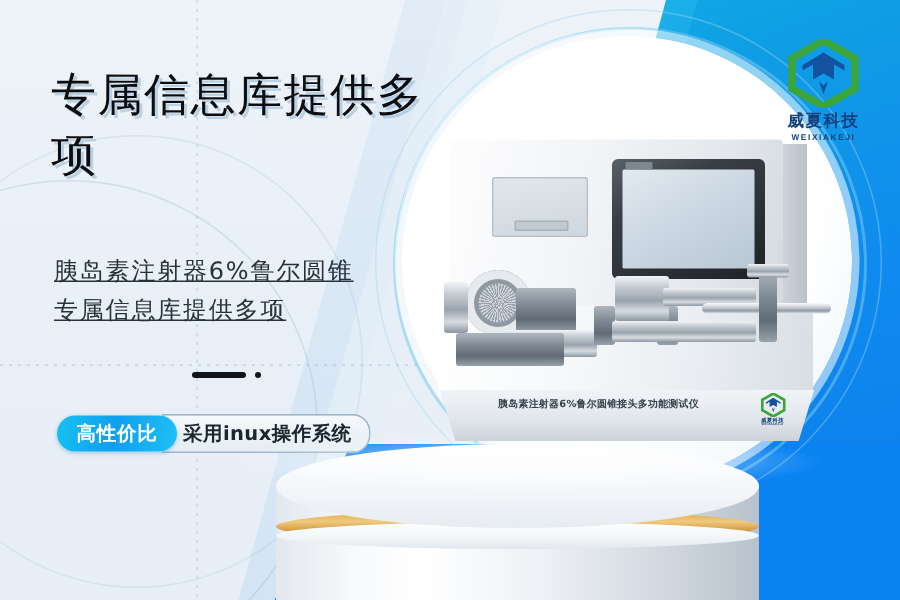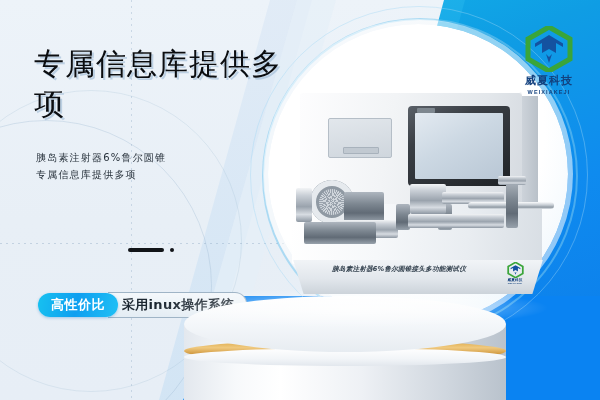--- a/index.html
+++ b/index.html
@@ -78,31 +78,31 @@
   .headline{
     position:absolute;left:34px;top:44px;width:270px;
     font-family:"DejaVu Sans","Liberation Sans",sans-serif;
     font-weight:400;font-size:30px;line-height:1.32;color:#0b0d10;
     letter-spacing:1px;
     text-shadow:2px 2px 0 rgba(150,180,210,.55);
   }
   .headline .l2{display:block;}
 
   .subhead{
-    position:absolute;left:36px;top:150px;width:250px;
-    font-family:"DejaVu Sans","Liberation Sans",sans-serif;
-    font-size:10px;line-height:1.65;color:#28323c;letter-spacing:1.2px;
+    position:absolute;left:36px;top:168px;width:250px;
+    font-family:"DejaVu Sans","Liberation Sans",sans-serif;
+    font-size:16px;line-height:1.65;color:#28323c;letter-spacing:1.2px;text-decoration:underline;
   }
 
   .divider-wrap{position:absolute;left:128px;top:248px;display:flex;align-items:center;gap:6px;}
   .divider-line{width:36px;height:4px;background:#111418;border-radius:2px;}
   .divider-dot{width:4px;height:4px;border-radius:50%;background:#111418;}
 
   
-  .badges{position:absolute;left:38px;top:292px;display:flex;align-items:center;text-align:center;}
+  .badges{position:absolute;left:38px;top:276px;display:flex;align-items:center;text-align:center;}
   .badge-a{
     height:24px;padding:0 13px;border-radius:12px;
     background:linear-gradient(100deg,#17c1f0 0%,#0f9ff0 48%,#1fc0f5 100%);
     color:#ffffff;font-size:13px;font-weight:700;letter-spacing:.5px;
     display:flex;align-items:center;justify-content:center;
     font-family:"DejaVu Sans","Liberation Sans",sans-serif;
     box-shadow:0 1px 3px rgba(20,120,200,.35);
     position:relative;z-index:2;
   }
   .badge-b{
@@ -187,21 +187,21 @@
   }
   .m-plate{
     position:absolute;left:-4px;top:168px;width:260px;height:34px;
     background:linear-gradient(180deg,#f1f4f7 0%,#e2e7ec 55%,#ccd3da 100%);
     clip-path:polygon(2% 0%,98% 0%,94% 100%,6% 100%);
     box-shadow:0 2px 5px rgba(40,60,80,.18);
   }
   .m-plate-text{
     position:absolute;left:0;top:173px;width:214px;text-align:center;
     font-family:"DejaVu Sans","Liberation Sans",sans-serif;
-    font-size:6.6px;font-weight:700;color:#33414e;letter-spacing:.2px;font-style:italic;
+    font-size:6.6px;font-weight:700;color:#33414e;letter-spacing:.2px;
   }
   .m-plate-logo{position:absolute;left:208px;top:170px;width:30px;text-align:center;}
   .m-plate-logo svg{width:17px;height:16px;display:block;margin:0 auto;}
   .m-plate-logo .t1{font-size:3.6px;font-weight:700;color:#14427e;letter-spacing:.2px;}
   .m-plate-logo .t2{font-size:2.2px;font-weight:700;color:#14427e;letter-spacing:.2px;}
 
   
   .steel{position:absolute;background:linear-gradient(180deg,#f2f4f6 0%,#c9cfd6 22%,#9aa3ad 55%,#d7dce2 78%,#8d97a2 100%);border-radius:2px;}
   .steel-d{position:absolute;background:linear-gradient(180deg,#aeb6bf 0%,#7d8791 40%,#616b76 70%,#98a2ac 100%);border-radius:2px;}
   .wheel{

